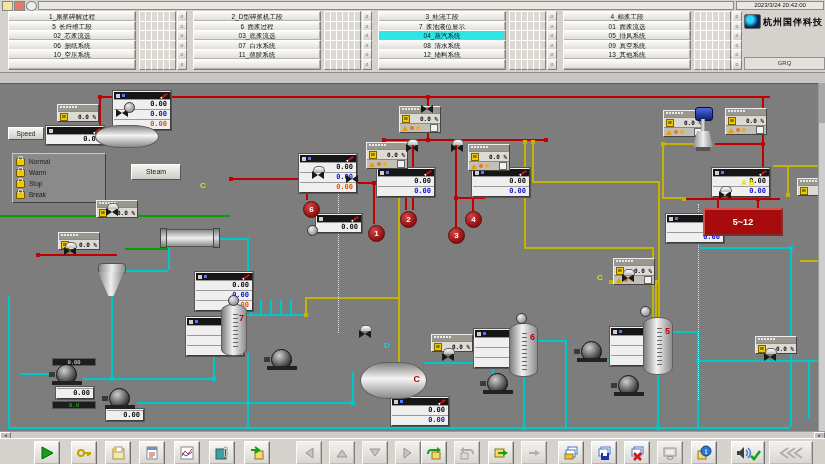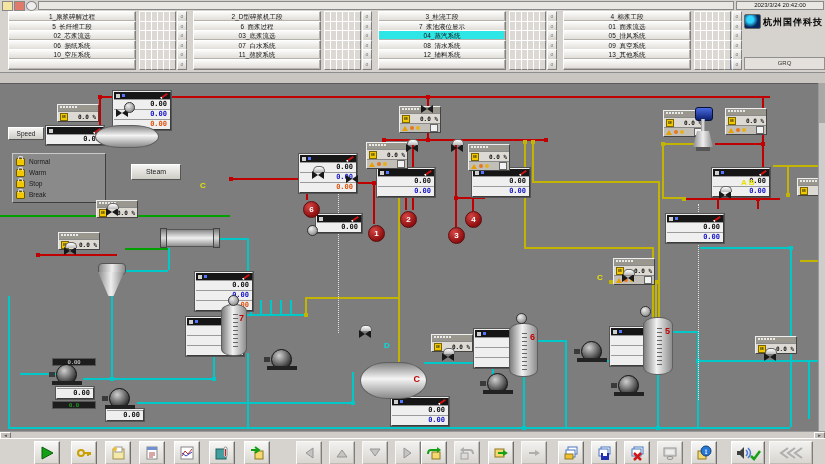--- a/index.html
+++ b/index.html
@@ -805,20 +805,21 @@
       </div>
       <div class="tankh" style="left: 95px; top: 41px; width: 62px; height: 21px;"></div>
       <div class="tankh" style="left: 360px; top: 278px; width: 65px; height: 35px;">
         <div class="tlabel" style="right: 6px; top: 30%;">C</div>
       </div>
       <div class="hx" style="left: 165px; top: 145px; width: 48px; height: 16px;"></div>
       <div class="hxcap" style="left: 160px; top: 144px; height: 18px;"></div>
       <div class="hxcap" style="left: 213px; top: 144px; height: 18px;"></div>
       <div class="cone" style="left: 98px; top: 179px; width: 26px; height: 10px; border-radius: 4px; border: 1px solid rgb(85, 85, 85);"></div>
       <div class="cone" style="left: 98px; top: 188px; width: 26px; height: 24px; clip-path: polygon(0px 0px, 100% 0px, 60% 100%, 40% 100%);"></div>
+      <div class="redbox" style="left: 703px; top: 124px; width: 76px; height: 24px;">5~12</div>
       <div class="ncirc" style="left: 303px; top: 117px;">6</div>
       <div class="ncirc" style="left: 368px; top: 141px;">1</div>
       <div class="ncirc" style="left: 400px; top: 127px;">2</div>
       <div class="ncirc" style="left: 448px; top: 143px;">3</div>
       <div class="ncirc" style="left: 465px; top: 127px;">4</div>
       <div class="clabel" style="left: 200px; top: 97px; color: rgb(232, 226, 0);">C</div>
       <div class="clabel" style="left: 384px; top: 257px; color: rgb(0, 224, 224);">D</div>
       <div class="clabel" style="left: 597px; top: 189px; color: rgb(232, 226, 0);">C</div>
       <div class="clabel" style="left: 741px; top: 94px; color: rgb(232, 226, 0);">A B</div>
       <div class="valve" style="left: 116px; top: 25px;">

